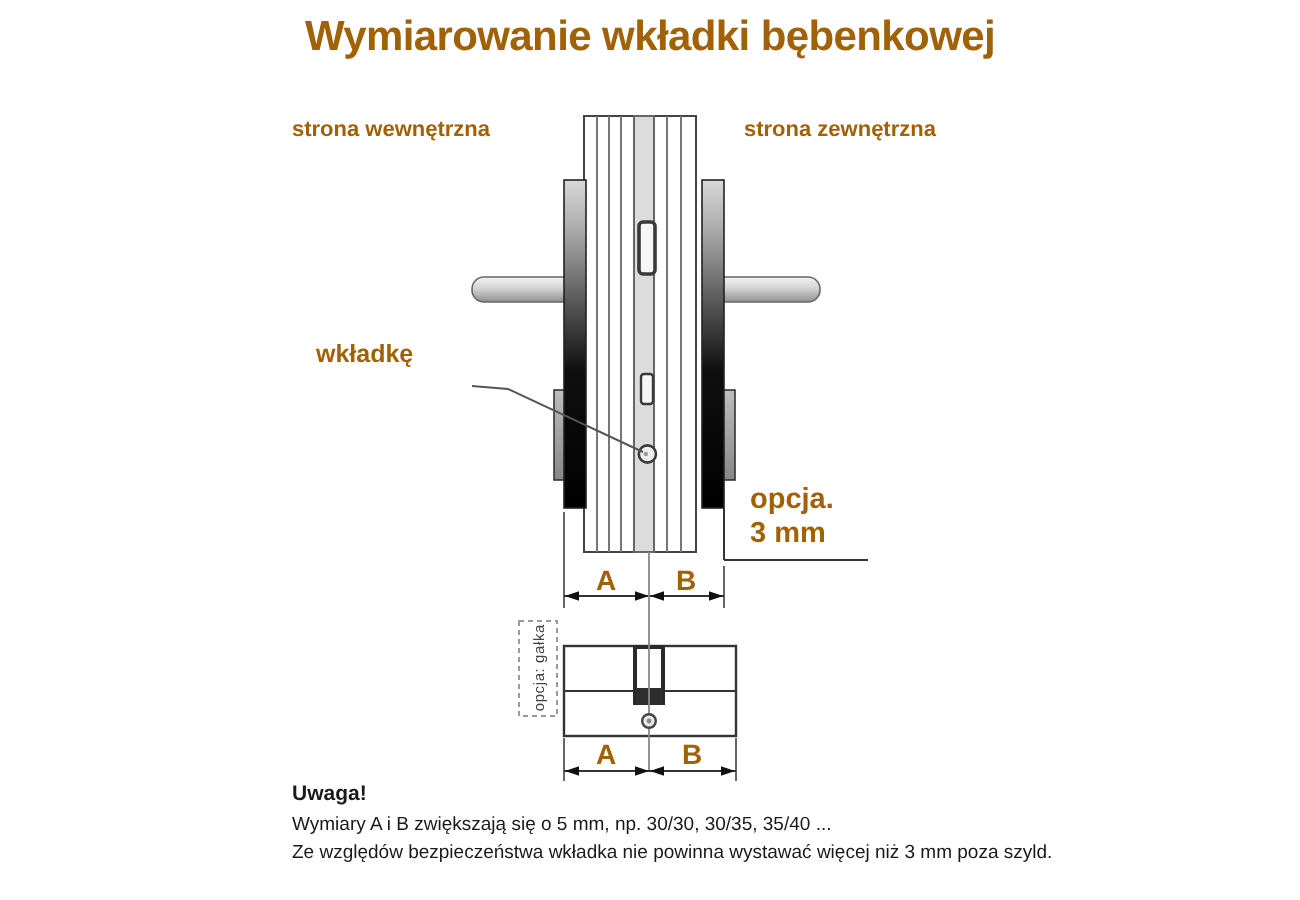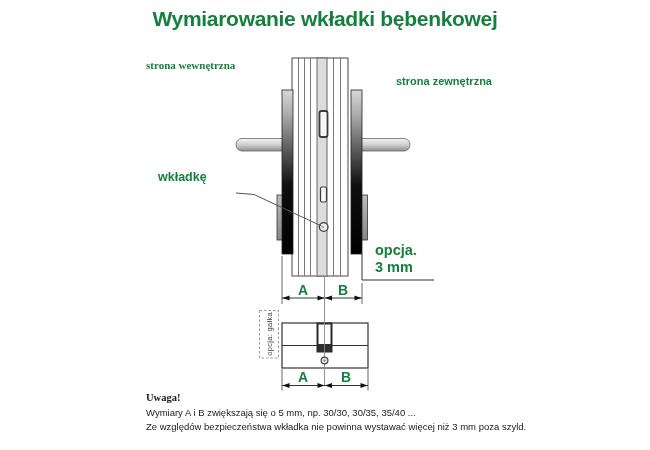--- a/index.html
+++ b/index.html
@@ -1,35 +1,35 @@
 <!DOCTYPE html>
 <html><head>
 <meta charset="utf-8">
 <style>
   html,body{margin:0;padding:0;background:#fff;}
   .stage{position:relative;width:650px;height:450px;background:#fff;overflow:hidden;
          font-family:"Liberation Sans",sans-serif;color:#1a1a1a;}
   .layer{position:absolute;left:0;top:0;}
-  .lbl{position:absolute;white-space:nowrap;color:#15803d;}
+  .lbl{position:absolute;white-space:nowrap;color:#a16207;}
   .title{left:0;top:7px;width:650px;text-align:center;font-size:21px;font-weight:bold;letter-spacing:-0.3px;}
   .side-label{font-size:11px;font-weight:bold;}
-  .inner-side{left:146px;top:59px;font-family:Liberation Serif, serif;}
-  .outer-side{left:396px;top:59px;margin-top:16px;}
+  .inner-side{left:146px;top:59px;}
+  .outer-side{left:372px;top:59px;}
   .screw-label{left:158px;top:170px;font-size:12.5px;font-weight:bold;line-height:15px;}
   .max-label{left:375px;top:242px;font-size:14.5px;font-weight:bold;line-height:17px;}
   .dim{font-size:14px;font-weight:bold;width:24px;text-align:center;}
   .dimA-main{left:291px;top:282px;}
   .dimB-main{left:331px;top:282px;}
   .dimA-low{left:291px;top:369px;}
   .dimB-low{left:334px;top:369px;}
   .knob-box{position:absolute;left:259px;top:310px;width:20px;height:48px;
             display:flex;align-items:center;justify-content:center;}
   .knob-box span{writing-mode:vertical-rl;transform:rotate(180deg);font-size:7.5px;color:#444;letter-spacing:0.3px;}
   .notes{position:absolute;left:146px;top:391px;width:460px;}
-  .notes .heading{font-size:10.5px;font-weight:bold;line-height:13px;margin-bottom:2px;font-family:Liberation Serif, serif;}
+  .notes .heading{font-size:10.5px;font-weight:bold;line-height:13px;margin-bottom:2px;}
   .notes .note-line{font-size:9.5px;line-height:14.3px;}
 </style>
 </head>
 <body>
 
 <div class="stage">
 
   <svg class="layer" width="650" height="450" viewBox="0 0 650 450">
     <defs>
       <linearGradient id="gBlock" x1="0" y1="0" x2="0" y2="1">

